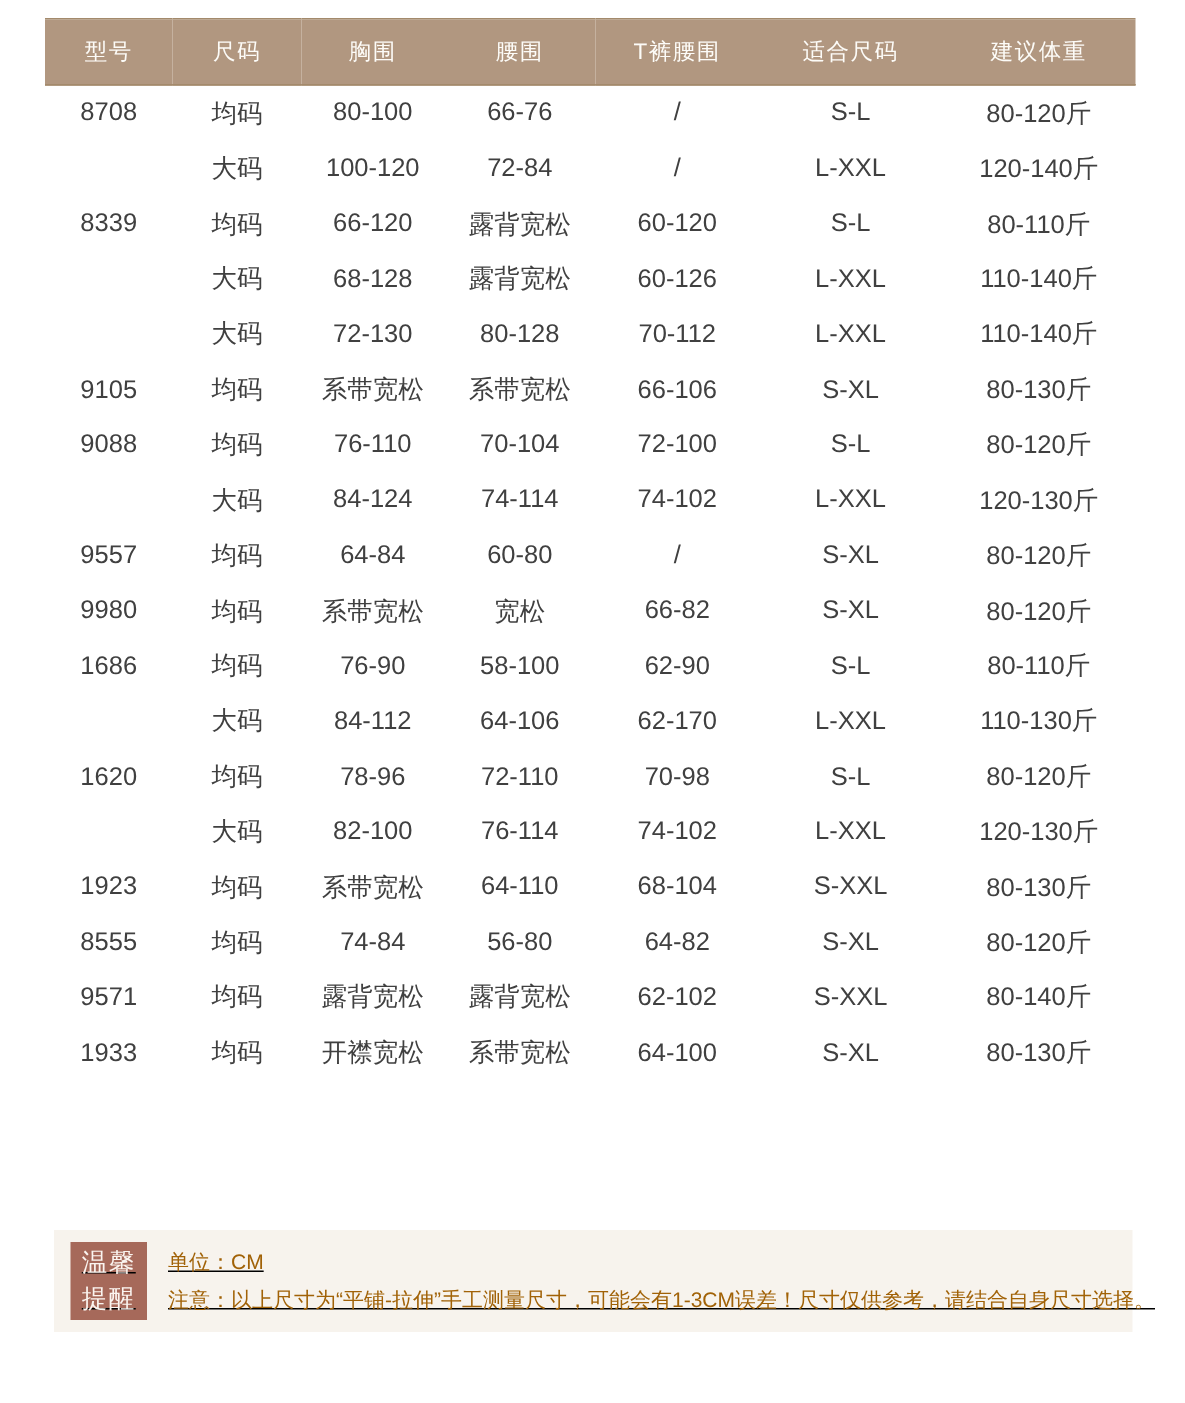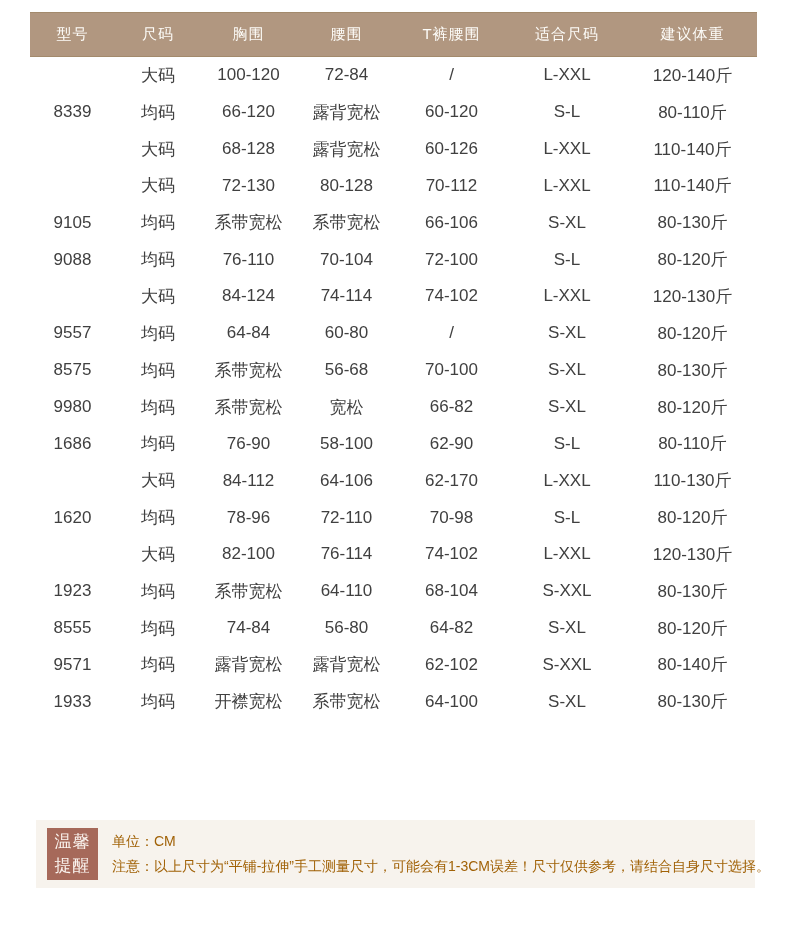--- a/index.html
+++ b/index.html
@@ -53,20 +53,21 @@
   }
   .notice {
     position: absolute;
     left: 36px;
     top: 820px;
     width: 719px;
     height: 68px;
     background: #f7f3ed;
     display: flex;
     align-items: center;
+    text-decoration: underline;
   }
   .badge {
     width: 51px;
     height: 52px;
     margin-left: 11px;
     background: #a6695a;
     color: #fbf5f0;
     display: flex;
     flex-direction: column;
     align-items: center;
@@ -105,20 +106,29 @@
           <th>尺码</th>
           <th>胸围</th>
           <th>腰围</th>
           <th>T裤腰围</th>
           <th>适合尺码</th>
           <th>建议体重</th>
         </tr>
     </thead>
     <tbody>
         <tr>
+          <td>8708</td>
+          <td>均码</td>
+          <td>80-100</td>
+          <td>66-76</td>
+          <td>/</td>
+          <td>S-L</td>
+          <td>80-120斤</td>
+        </tr>
+        <tr>
           <td></td>
           <td>大码</td>
           <td>100-120</td>
           <td>72-84</td>
           <td>/</td>
           <td>L-XXL</td>
           <td>120-140斤</td>
         </tr>
         <tr>
           <td>8339</td>
@@ -175,29 +185,20 @@
           <td>120-130斤</td>
         </tr>
         <tr>
           <td>9557</td>
           <td>均码</td>
           <td>64-84</td>
           <td>60-80</td>
           <td>/</td>
           <td>S-XL</td>
           <td>80-120斤</td>
-        </tr>
-        <tr>
-          <td>8575</td>
-          <td>均码</td>
-          <td>系带宽松</td>
-          <td>56-68</td>
-          <td>70-100</td>
-          <td>S-XL</td>
-          <td>80-130斤</td>
         </tr>
         <tr>
           <td>9980</td>
           <td>均码</td>
           <td>系带宽松</td>
           <td>宽松</td>
           <td>66-82</td>
           <td>S-XL</td>
           <td>80-120斤</td>
         </tr>

